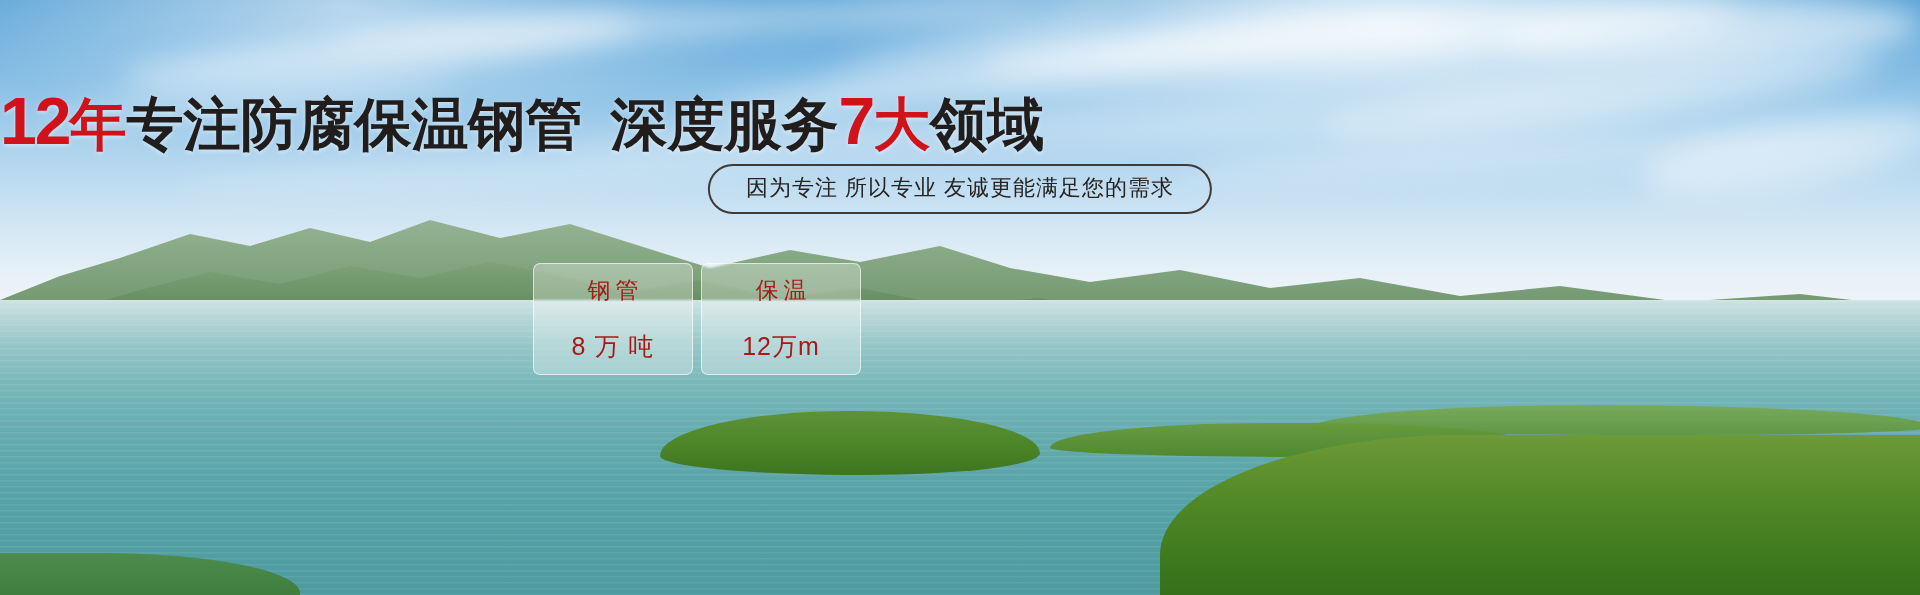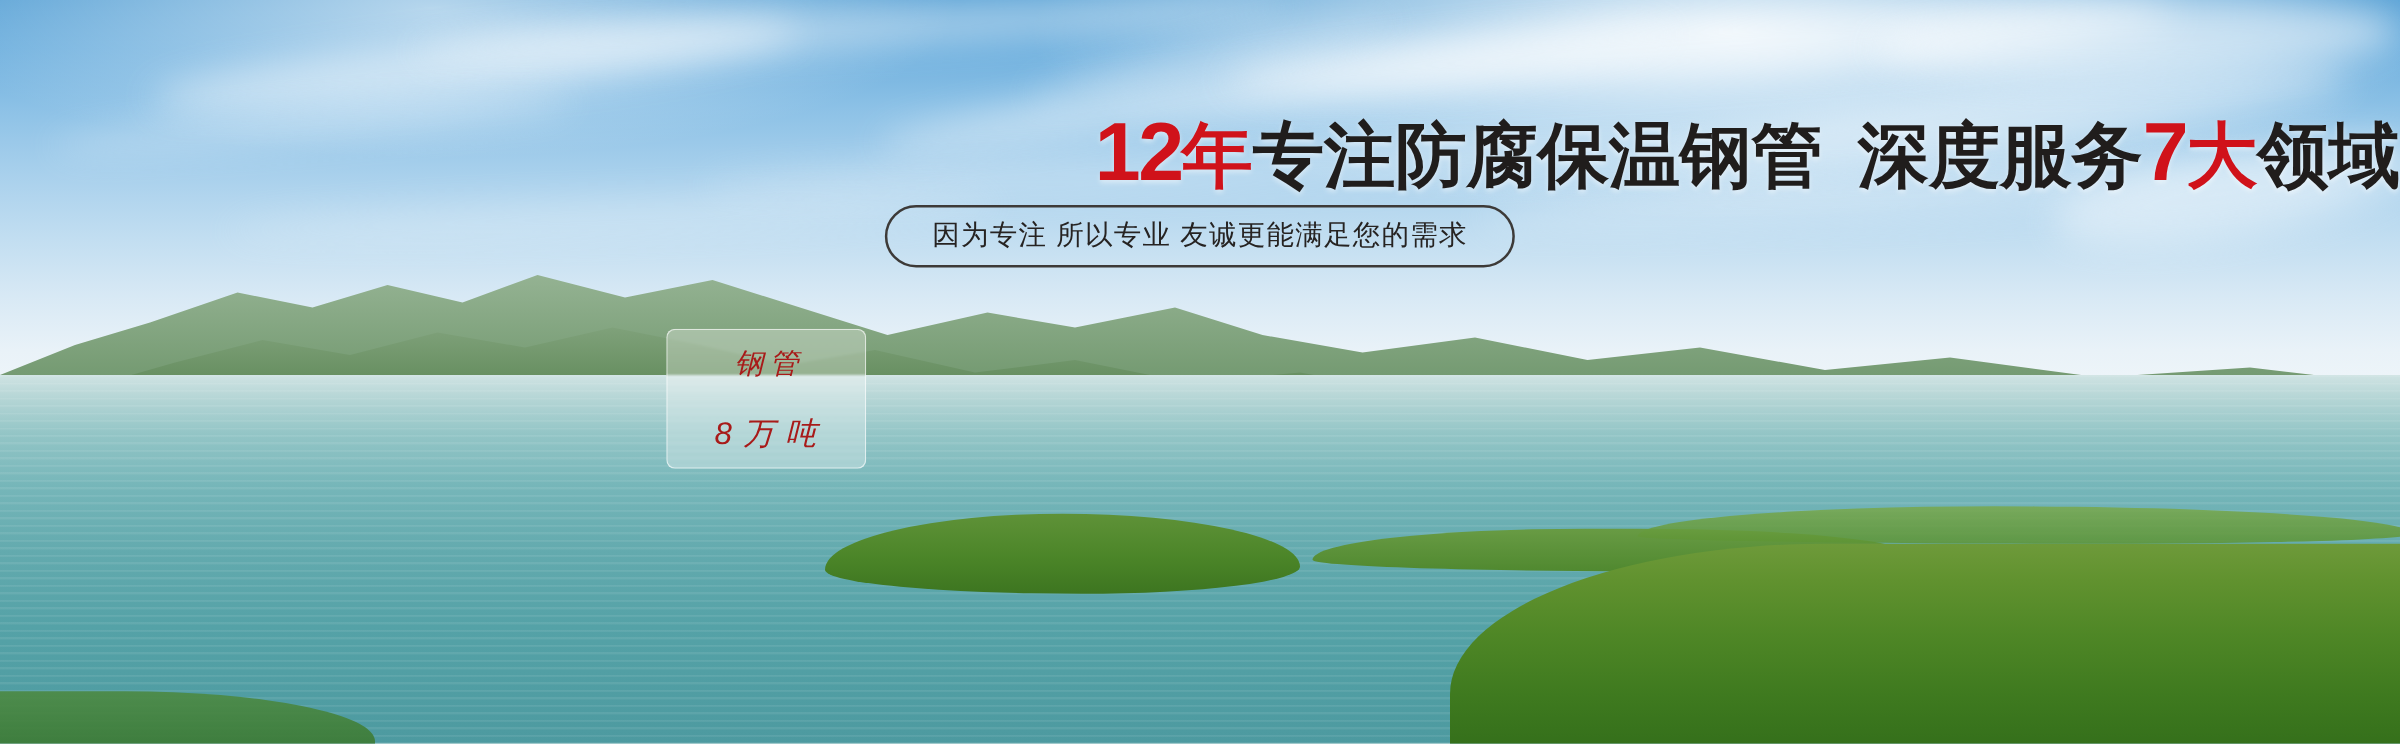--- a/index.html
+++ b/index.html
@@ -131,21 +131,21 @@
     position: absolute;
     left: 0; top: 0;
     width: 1920px; height: 595px;
     z-index: 20;
   }
 
   .headline {
     position: absolute;
     left: 0; top: 88px;
     width: 1920px;
-    text-align: right;
+    text-align: left;
     white-space: nowrap;
     font-size: 57px;
     font-weight: bold;
     letter-spacing: 0px;
     line-height: 1;
     color: #201d1c;
     text-shadow: 0 2px 4px rgba(255,255,255,0.45);
   }
   .headline .red {
     color: #d0121a;
@@ -184,21 +184,20 @@
     width: 160px;
     height: 112px;
     background: rgba(255,255,255,0.30);
     border: 1px solid rgba(255,255,255,0.62);
     border-radius: 7px;
     display: flex;
     flex-direction: column;
     align-items: center;
     justify-content: center;
     backdrop-filter: blur(1px);
-    font-style: italic;
   }
   .card-title {
     font-size: 23px;
     color: #a81a19;
     letter-spacing: 5px;
     text-indent: 5px;
     margin-bottom: 14px;
     font-weight: normal;
   }
   .card-value {
@@ -290,17 +289,21 @@
     </div>
 
     <div class="cards">
 
       <div class="card">
         <div class="card-title">钢管</div>
         <div class="card-value"><span>8 万 吨</span></div>
       </div>
 
 
+      <div class="card">
+        <div class="card-title">保温</div>
+        <div class="card-value"><span>12万m</span></div>
+      </div>
 
     </div>
 
   </div>
 </div>
 
 </body></html>

